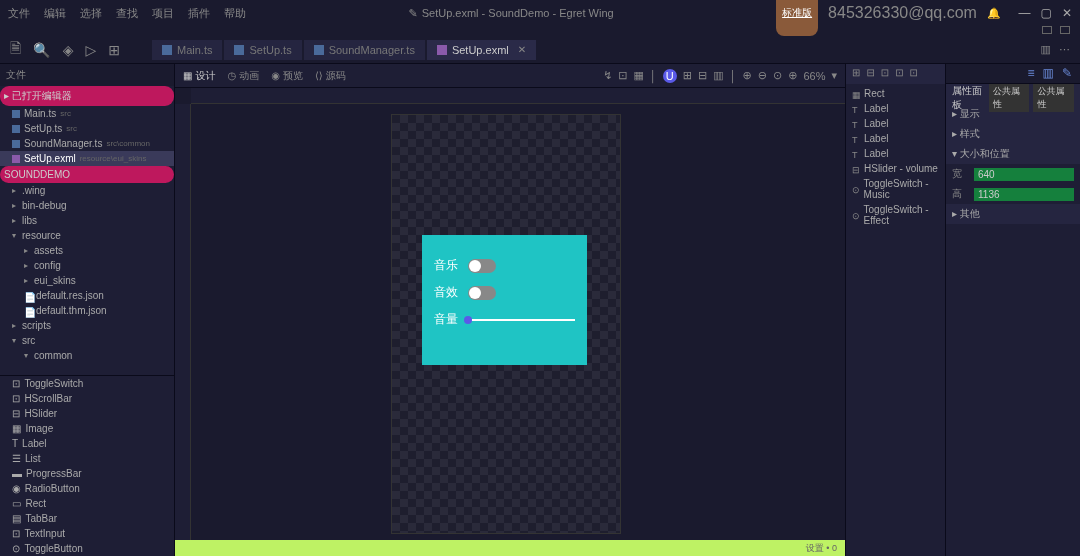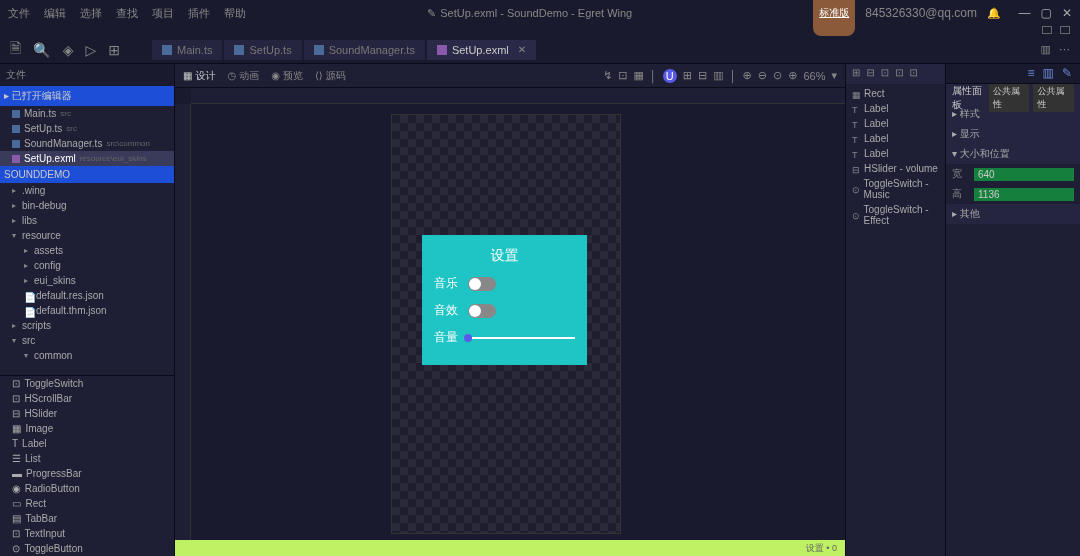--- a/index.html
+++ b/index.html
@@ -4,42 +4,42 @@
   <style>
     * { margin: 0; padding: 0; box-sizing: border-box; font-family: "Microsoft YaHei", Arial, sans-serif; }
     body { background: #1a1a2e; color: #b8b8c8; font-size: 11px; overflow: hidden; width: 1080px; height: 556px; }
     
     .titlebar { height: 26px; background: #1a1a2e; display: flex; align-items: center; padding: 0 8px; justify-content: space-between; }
     .titlebar-left { display: flex; gap: 14px; }
     .titlebar-left span { color: #888; font-size: 11px; }
     .titlebar-center { color: #888; font-size: 11px; display: flex; align-items: center; gap: 4px; }
     .titlebar-right { display: flex; align-items: center; gap: 10px; }
     .version-badge { background: #8a5a3a; color: #fff; padding: 16px 6px; font-size: 10px; border-radius: 8px; text-decoration: underline; }
-    .email { color: #888; font-size: 12px; }
+    .email { color: #888; font-size: 16px; }
     .win-controls { display: flex; gap: 10px; margin-left: 8px; }
     .win-controls span { color: #aaa; font-size: 12px; }
     
     .toolbar-row { height: 10px; display: flex; justify-content: flex-end; padding-right: 10px; gap: 8px;}
     .toolbar-row span { width: 10px; height: 8px; border: 1px solid #666; }
 
     .main-toolbar { height: 28px; background: #1a1a2e; border-bottom: 1px solid #0a0a1a; display: flex; align-items: center; padding: 0 10px; gap: 12px; }
     .main-toolbar .icon { color: #888; font-size: 14px; }
     .tabs-area { display: flex; margin-left: 20px; gap: 2px; }
     .tab { padding: 4px 10px; background: #252540; color: #777; font-size: 11px; display: flex; align-items: center; gap: 5px; }
     .tab.active { background: #2a2a48; color: #ccc; }
     .tab-close { color: #888; font-size: 10px; margin-left: 4px; }
     .tab-icon { width: 10px; height: 10px; background: #8a5aaa; }
     .tab-icon.ts { background: #4a6a9a; }
     .right-tools { margin-left: auto; display: flex; gap: 8px; color: #888; }
     
     .body-area { display: flex; height: calc(556px - 64px); }
     
     .left-panel { width: 175px; background: #1e1e35; display: flex; flex-direction: column; border-right: 1px solid #0a0a1a; }
     .panel-header { padding: 4px 6px; background: #1a1a2e; color: #888; font-size: 10px; }
-    .tree-section-header { padding: 3px 4px; background: #1d4ed8; color: #ccc; font-size: 10px; display: flex; align-items: center; }
+    .tree-section-header { padding: 3px 4px; background: #be185d; color: #ccc; font-size: 10px; display: flex; align-items: center; border-radius: 9px; }
     .tree-item { padding: 2px 4px 2px 20px; color: #aaa; font-size: 10px; display: flex; align-items: center; gap: 4px; white-space: nowrap; overflow: hidden; }
     .tree-item.selected { background: #3a3a5a; color: #fff; }
     .tree-item .ext { color: #666; font-size: 8px; }
     .tree-item.l1 { padding-left: 12px; }
     .tree-item.l2 { padding-left: 24px; }
     .tree-caret { color: #888; margin-right: 2px; font-size: 8px; }
     .file-icon { width: 8px; height: 8px; display: inline-block; }
     .ts-icon { background: #4a6a9a; }
     .xml-icon { background: #8a5aaa; }
     
@@ -313,21 +313,20 @@
         <span>66%</span>
         <span>▾</span>
       </div>
     </div>
     <div class="ruler-area">
       <div class="ruler-h"></div>
       <div class="ruler-v"></div>
       <div class="canvas-container">
         <div class="artboard">
           <div class="setup-panel">
-            <div class="setup-title">设置</div>
             <div class="setup-row">
               <span class="setup-label">音乐</span>
               <div class="toggle"></div>
             </div>
             <div class="setup-row">
               <span class="setup-label">音效</span>
               <div class="toggle"></div>
             </div>
             <div class="setup-row">
               <span class="setup-label">音量</span>
@@ -393,22 +392,22 @@
         <span>▥</span>
         <span>✎</span>
       </div>
       <div class="props-header">
         <span>属性面板</span>
         <div class="props-tabs">
           <span>公共属性</span>
           <span>公共属性</span>
         </div>
       </div>
+      <div class="props-section-header">▸ 显示</div>
       <div class="props-section-header">▸ 样式</div>
-      <div class="props-section-header">▸ 显示</div>
       <div class="props-section-header">▾ 大小和位置</div>
       <div class="props-row">
         <label>宽</label>
         <span class="value">640</span>
       </div>
       <div class="props-row">
         <label>高</label>
         <span class="value">1136</span>
       </div>
       <div class="props-section-header">▸ 其他</div>

